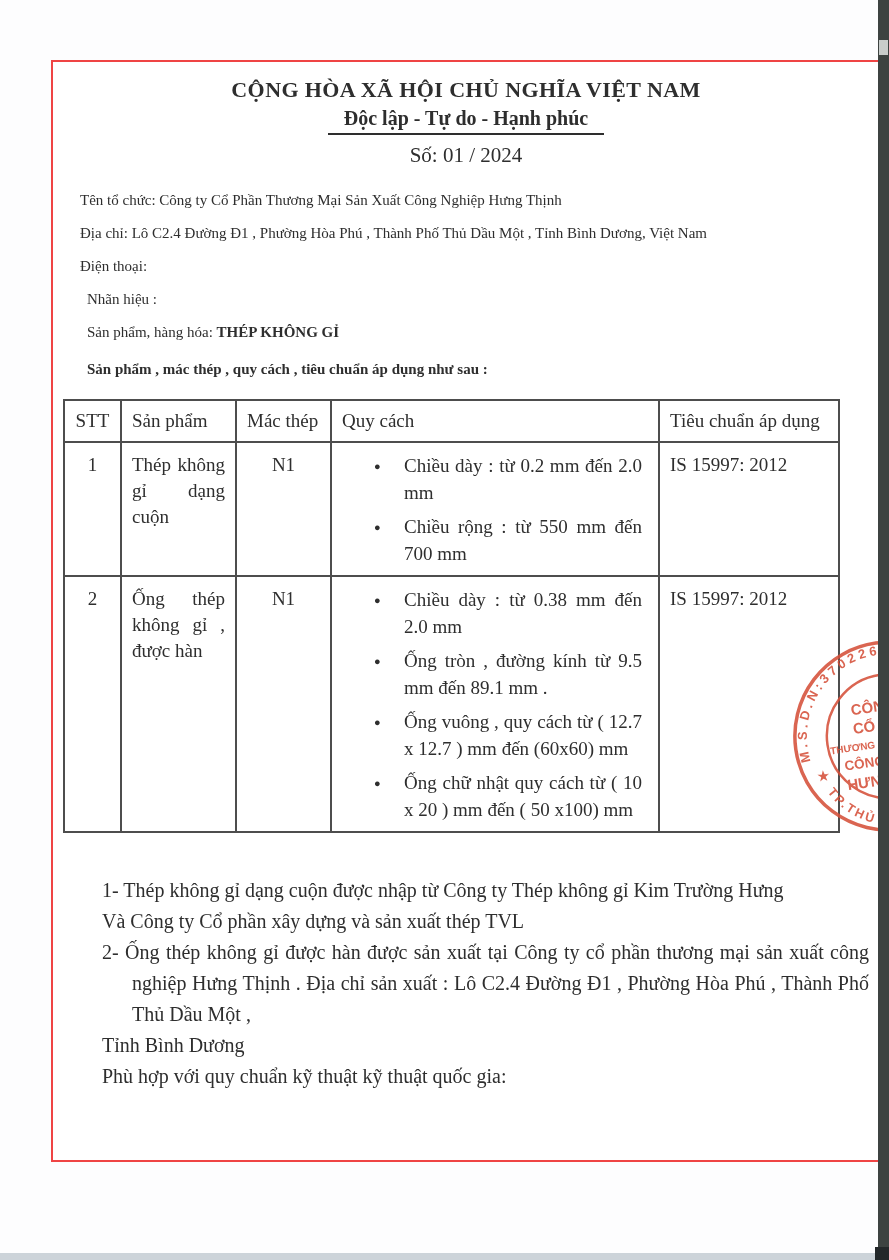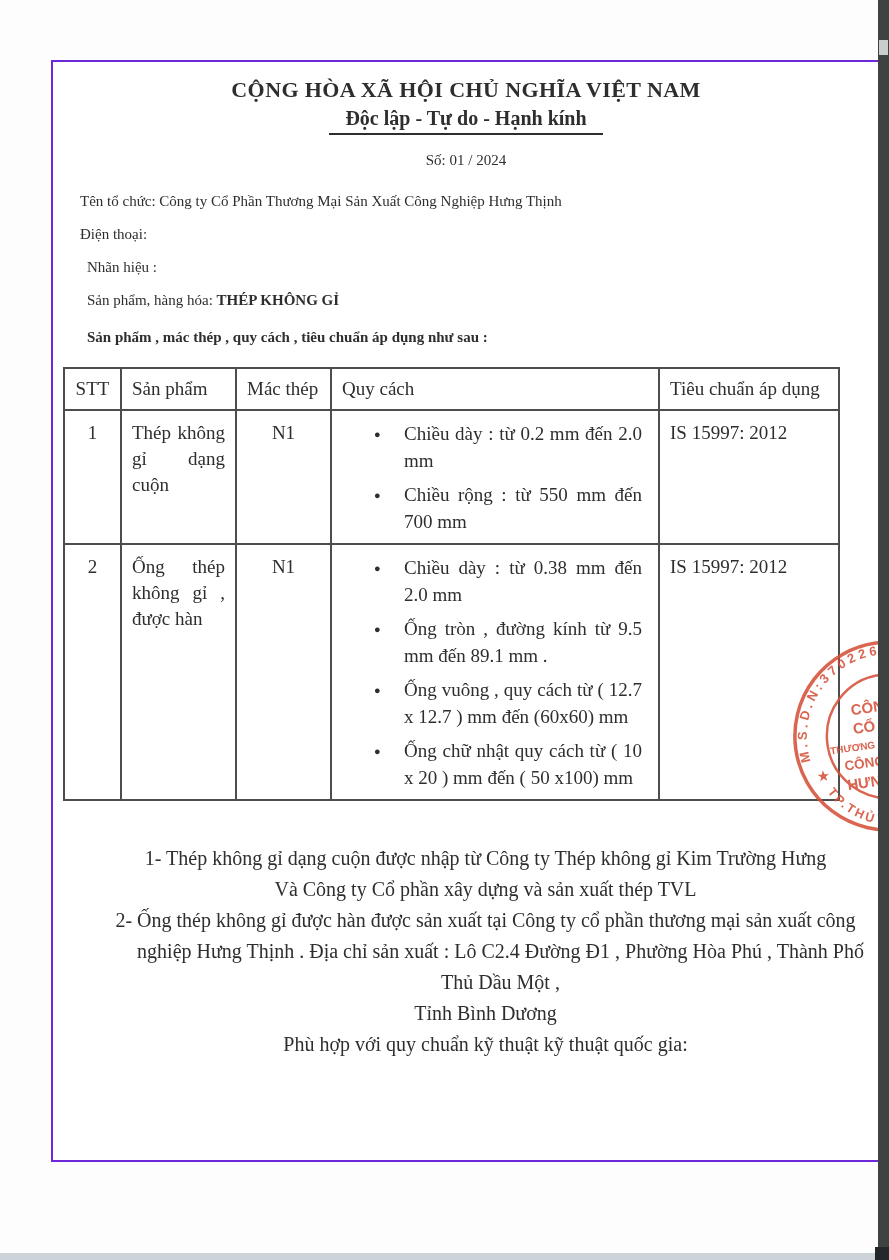--- a/index.html
+++ b/index.html
@@ -13,33 +13,33 @@
   }
   
   .edge-right   { position:absolute; right:0; top:0; width:11px; height:1260px; background:#3d4341; z-index:6; }
   .edge-notch   { position:absolute; right:1px; top:40px; width:9px; height:15px; background:#c9cdcb; z-index:7; }
   .edge-bottom  { position:absolute; left:0; bottom:0; width:889px; height:7px; background:#ccd3d9; z-index:5; }
   .edge-corner  { position:absolute; right:0; bottom:0; width:14px; height:13px; background:#23282a; z-index:8; }
 
   
   .frame {
     position:absolute; left:51px; top:60px; width:830px; height:1102px;
-    border:2px solid #6d28d9; background:#fff;
+    border:2px solid #ef4444; background:#fff;
     overflow:hidden;
   }
 
   .hdr { text-align:center; padding-top:15px; }
   .hdr-national { font-size:22px; font-weight:bold; letter-spacing:.4px; }
   .hdr-motto-wrap { margin-top:4px; }
   .hdr-motto {
     display:inline-block; font-size:20px; font-weight:bold;
     border-bottom:2px solid #2e2e2e; padding:0 16px 3px 16px;
   }
   .doc-title { font-size:27px; font-weight:bold; margin-top:28px; letter-spacing:.5px; }
-  .doc-no    { font-size:15px; margin-top:17px; }
+  .doc-no    { font-size:21px; margin-top:8px; }
 
   .info { margin:16px 26px 0 27px; font-size:15px; line-height:33px; text-align:justify; }
   .info p { margin:0; }
   .info .sub { margin-left:7px; }
   .info .intro { margin-top:4px;font-weight:bold; }
   .bold { font-weight:bold; }
 
   table.spec {
     border-collapse:collapse; table-layout:fixed;
     margin:13px 0 0 10px; width:775px;
@@ -58,44 +58,45 @@
   ul.specs li {
     position:relative; padding-left:62px; padding-right:6px;
     margin-bottom:7px; text-align:justify; line-height:27px;
   }
   ul.specs li:last-child { margin-bottom:0; }
   ul.specs li::before {
     content:"●"; position:absolute; left:32px; top:1px; font-size:11px;
   }
 
   .notes { margin:42px 10px 0 49px; font-size:20px; line-height:31px; }
-  .notes p { margin:0;text-align:center; }
+  .notes p { margin:0; }
   .n1b { margin-left:5px; }
   .n2  { padding-left:30px; text-indent:-30px; text-align:justify; }
   .flush { margin-left:-5px; }
 
   
   .stamp { position:absolute; left:779px; top:626px; z-index:4; opacity:.88; transform:rotate(-8deg); }
   .stamp text { fill:#d5503a; font-family:"Liberation Sans", sans-serif; font-weight:bold; }
 </style>
 </head>
 <body>
 
 <div class="frame">
 
   <div class="hdr">
     <div class="hdr-national">CỘNG HÒA XÃ HỘI CHỦ NGHĨA VIỆT NAM</div>
     <div class="hdr-motto-wrap">
-      <span class="hdr-motto">Độc lập - Tự do - Hạnh kính</span>
+      <span class="hdr-motto">Độc lập - Tự do - Hạnh phúc</span>
     </div>
     <div class="doc-no">Số: 01 / 2024</div>
   </div>
 
   <div class="info">
     <p>Tên tổ chức: Công ty Cổ Phần Thương Mại Sản Xuất Công Nghiệp Hưng Thịnh</p>
+    <p>Địa chỉ: Lô C2.4 Đường Đ1 , Phường Hòa Phú , Thành Phố Thủ Dầu Một , Tỉnh Bình Dương, Việt Nam</p>
     <p>Điện thoại:</p>
     <p class="sub">Nhãn hiệu :</p>
     <p class="sub"><span>Sản phẩm, hàng hóa: </span><span class="bold">THÉP KHÔNG GỈ</span></p>
     <p class="sub intro">Sản phẩm , mác thép , quy cách , tiêu chuẩn áp dụng như sau :</p>
   </div>
 
   <table class="spec">
     <colgroup>
       <col style="width:57px">
         <col style="width:115px">

